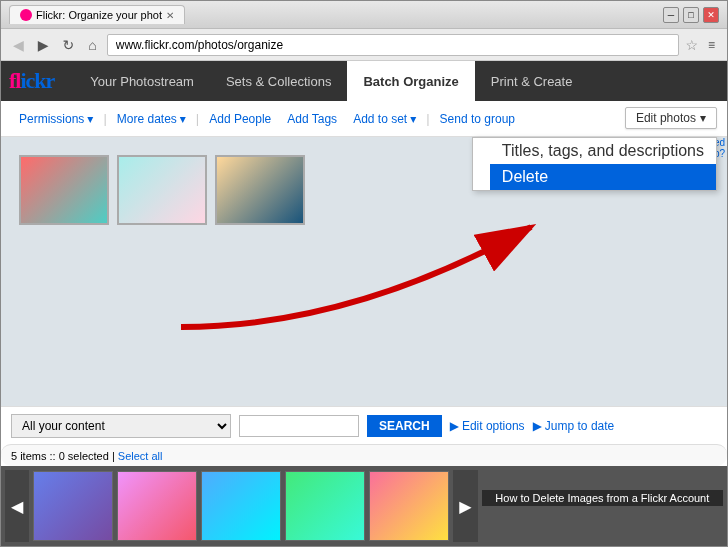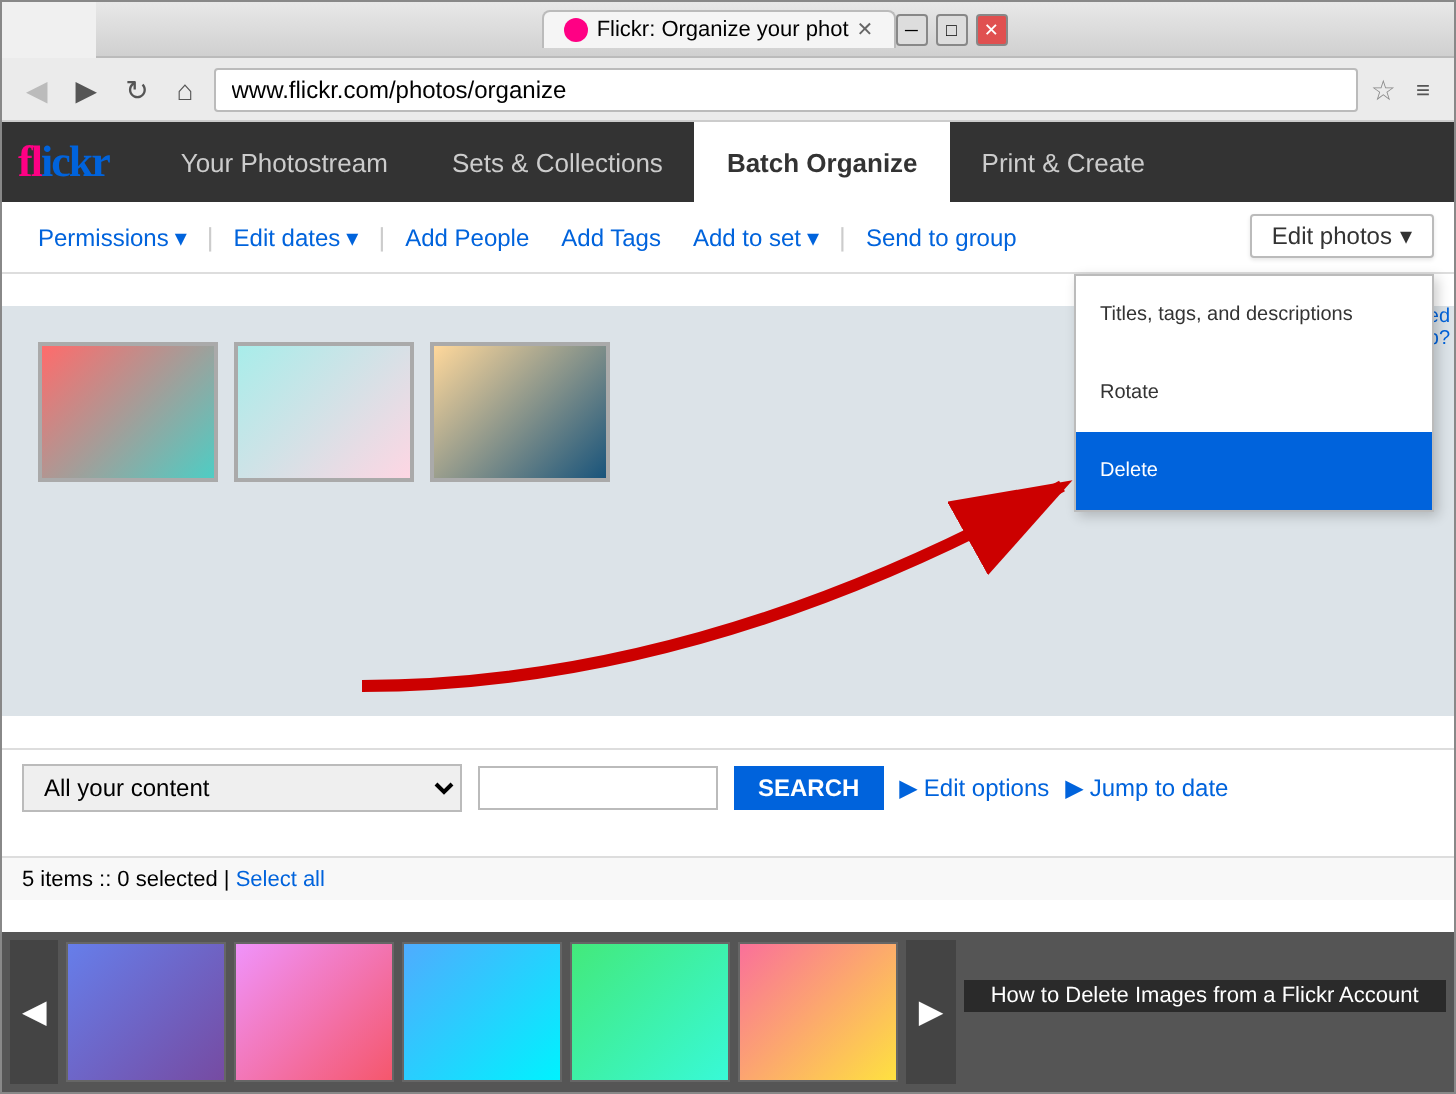--- a/index.html
+++ b/index.html
@@ -1,20 +1,20 @@
 <!DOCTYPE html>
 <html><head>
   <meta charset="utf-8">
   <style>
     * { box-sizing: border-box; margin: 0; padding: 0; }
     body { font-family: Arial, sans-serif; font-size: 13px; background: #5a7a3a; width: 728px; height: 547px; overflow: hidden; }
 
     
     .browser-window { width: 728px; height: 547px; display: flex; flex-direction: column; border: 1px solid #888; background: #f0f0f0; }
-    .title-bar { background: linear-gradient(to bottom, #e8e8e8, #d0d0d0); padding: 4px 8px; display: flex; align-items: center; justify-content: center; border-bottom: 1px solid #bbb; height: 28px; margin-left: 47px; }
+    .title-bar { background: linear-gradient(to bottom, #e8e8e8, #d0d0d0); padding: 4px 8px; display: flex; align-items: center; justify-content: space-between; border-bottom: 1px solid #bbb; height: 28px; }
     .title-bar-left { display: flex; align-items: center; gap: 6px; }
     .tab { background: #f5f5f5; border: 1px solid #bbb; border-bottom: none; padding: 3px 10px; font-size: 11px; display: flex; align-items: center; gap: 4px; border-radius: 4px 4px 0 0; }
     .tab .favicon { width: 12px; height: 12px; background: #ff0084; border-radius: 50%; display: inline-block; }
     .tab-close { color: #666; font-size: 10px; cursor: pointer; }
     .window-controls { display: flex; gap: 4px; }
     .win-btn { width: 16px; height: 16px; border-radius: 2px; border: 1px solid #888; display: flex; align-items: center; justify-content: center; font-size: 9px; cursor: pointer; }
     .win-btn.minimize { background: #ddd; }
     .win-btn.maximize { background: #ddd; }
     .win-btn.close { background: #e05050; color: white; }
 
@@ -34,39 +34,39 @@
     .nav-item.active { background: white; color: #333; font-weight: bold; }
 
     
     .toolbar { background: white; border-bottom: 1px solid #ddd; padding: 6px 10px; display: flex; align-items: center; gap: 0; position: relative; height: 36px; }
     .toolbar-btn { background: none; border: none; color: #0063dc; cursor: pointer; font-size: 12px; padding: 2px 8px; display: flex; align-items: center; gap: 3px; }
     .toolbar-separator { color: #ccc; margin: 0 2px; }
     .edit-photos-btn { background: white; border: 1px solid #bbb; color: #333; font-size: 12px; padding: 3px 10px; cursor: pointer; display: flex; align-items: center; gap: 4px; position: absolute; right: 10px; top: 6px; border-radius: 2px; box-shadow: 0 1px 2px rgba(0,0,0,0.1); }
 
     
     .dropdown-menu { position: absolute; right: 10px; top: 36px; background: white; border: 1px solid #bbb; box-shadow: 2px 2px 6px rgba(0,0,0,0.2); z-index: 100; min-width: 180px; }
-    .dropdown-item { padding: 14px 12px; cursor: pointer; font-size: 10px; color: #333; }
+    .dropdown-item { padding: 4px 12px; cursor: pointer; font-size: 16px; color: #333; margin-left: 17px; }
     .dropdown-item.selected { background: #0063dc; color: white; }
 
     
-    .main-content { background: white; flex: 1; display: flex; flex-direction: column; overflow: hidden; gap: 16px; }
+    .main-content { background: white; flex: 1; display: flex; flex-direction: column; overflow: hidden; }
     .content-area { flex: 1; padding: 10px; background: #e8edf0; position: relative; }
     .photo-strip { display: flex; gap: 8px; padding: 8px; }
     .photo-thumb { width: 90px; height: 70px; background: #ccc; border: 2px solid #aaa; overflow: hidden; display: flex; align-items: center; justify-content: center; }
 
     
     .filter-bar { background: white; border-top: 1px solid #ddd; padding: 6px 10px; display: flex; align-items: center; gap: 8px; height: 38px; }
     .filter-select { border: 1px solid #bbb; padding: 3px 6px; font-size: 12px; width: 220px; }
     .search-box { border: 1px solid #bbb; padding: 3px 6px; font-size: 12px; width: 120px; }
     .search-btn { background: #0063dc; color: white; border: none; padding: 4px 12px; font-size: 12px; cursor: pointer; font-weight: bold; }
     .more-options-btn { color: #0063dc; font-size: 12px; cursor: pointer; display: flex; align-items: center; gap: 3px; }
     .jump-btn { color: #0063dc; font-size: 12px; cursor: pointer; display: flex; align-items: center; gap: 3px; }
 
     
-    .status-bar { background: #f8f8f8; border-top: 1px solid #ddd; padding: 3px 10px; display: flex; align-items: center; justify-content: space-between; height: 22px; font-size: 11px; }
+    .status-bar { background: #f8f8f8; border-top: 1px solid #ddd; padding: 3px 10px; display: flex; align-items: center; justify-content: space-between; height: 22px; font-size: 11px; border-radius: 10px; }
     .select-all-link { color: #0063dc; cursor: pointer; text-decoration: none; }
 
     
     .filmstrip { background: #555; height: 80px; display: flex; align-items: center; padding: 4px; gap: 4px; overflow: hidden; }
     .filmstrip-nav { background: #444; border: none; color: white; padding: 4px 6px; cursor: pointer; font-size: 16px; height: 100%; display: flex; align-items: center; }
     .filmstrip-photos { display: flex; gap: 4px; flex: 1; }
     .film-thumb { width: 80px; height: 70px; background: #888; border: 1px solid #666; overflow: hidden; }
 
     
     .watermark { position: absolute; bottom: 0; left: 0; right: 0; background: rgba(0,0,0,0.5); color: white; text-align: center; font-size: 11px; padding: 2px; }
@@ -135,21 +135,21 @@
 
   <div class="main-content">
 
     <div class="toolbar" style="position:relative;">
       <button class="toolbar-btn">
         <span>Permissions</span>
         <span>▾</span>
       </button>
       <span class="toolbar-separator">|</span>
       <button class="toolbar-btn">
-        <span>Edit dates</span>
+        <span>More dates</span>
         <span>▾</span>
       </button>
       <span class="toolbar-separator">|</span>
       <button class="toolbar-btn">
         <span>Add People</span>
       </button>
       <button class="toolbar-btn">
         <span>Add Tags</span>
       </button>
       <button class="toolbar-btn">
@@ -162,23 +162,20 @@
       </button>
 
       <button class="edit-photos-btn">
         <span>Edit photos</span>
         <span>▾</span>
       </button>
 
       <div class="dropdown-menu">
         <div class="dropdown-item">
           <span>Titles, tags, and descriptions</span>
-        </div>
-        <div class="dropdown-item">
-          <span>Rotate</span>
         </div>
         <div class="dropdown-item selected">
           <span>Delete</span>
         </div>
       </div>
     </div>
 
     <div class="content-area" style="position:relative; background:#dce3e8; flex:1;">
 
       <div class="photo-strip">

